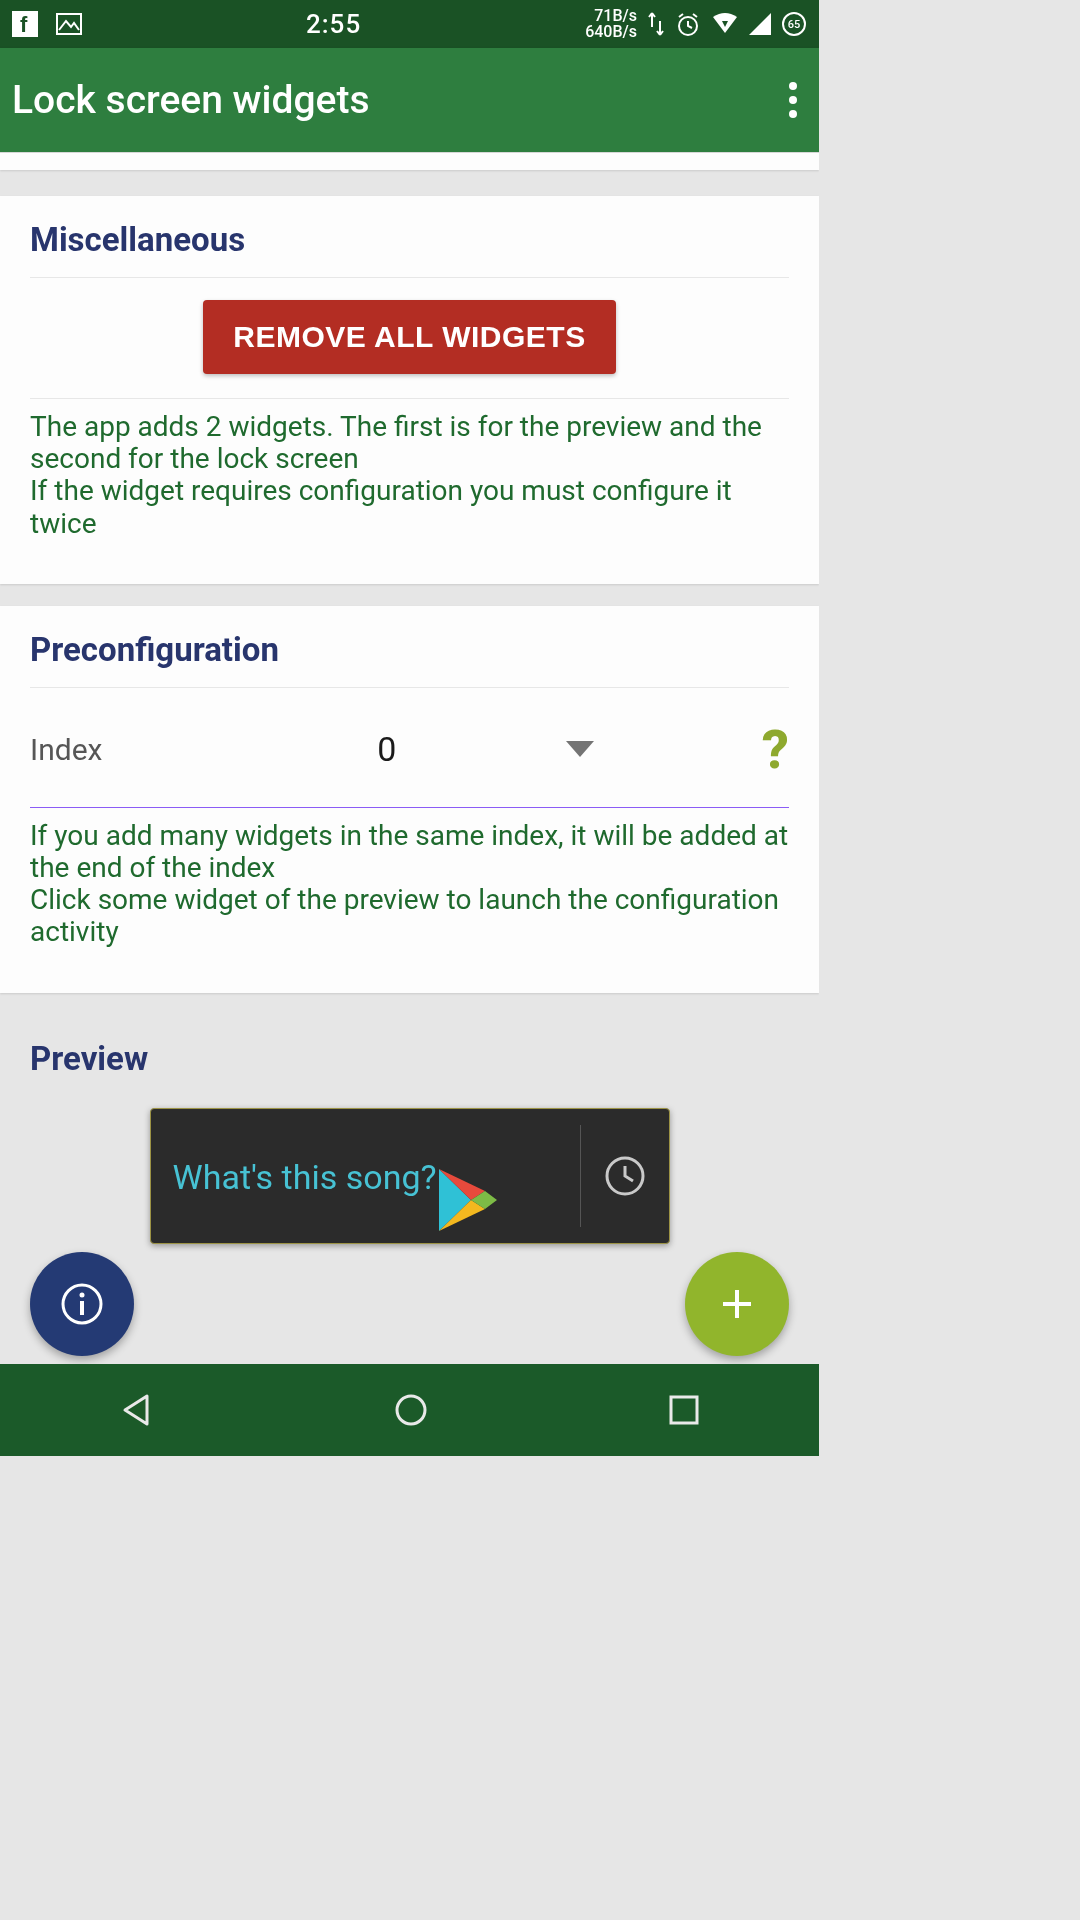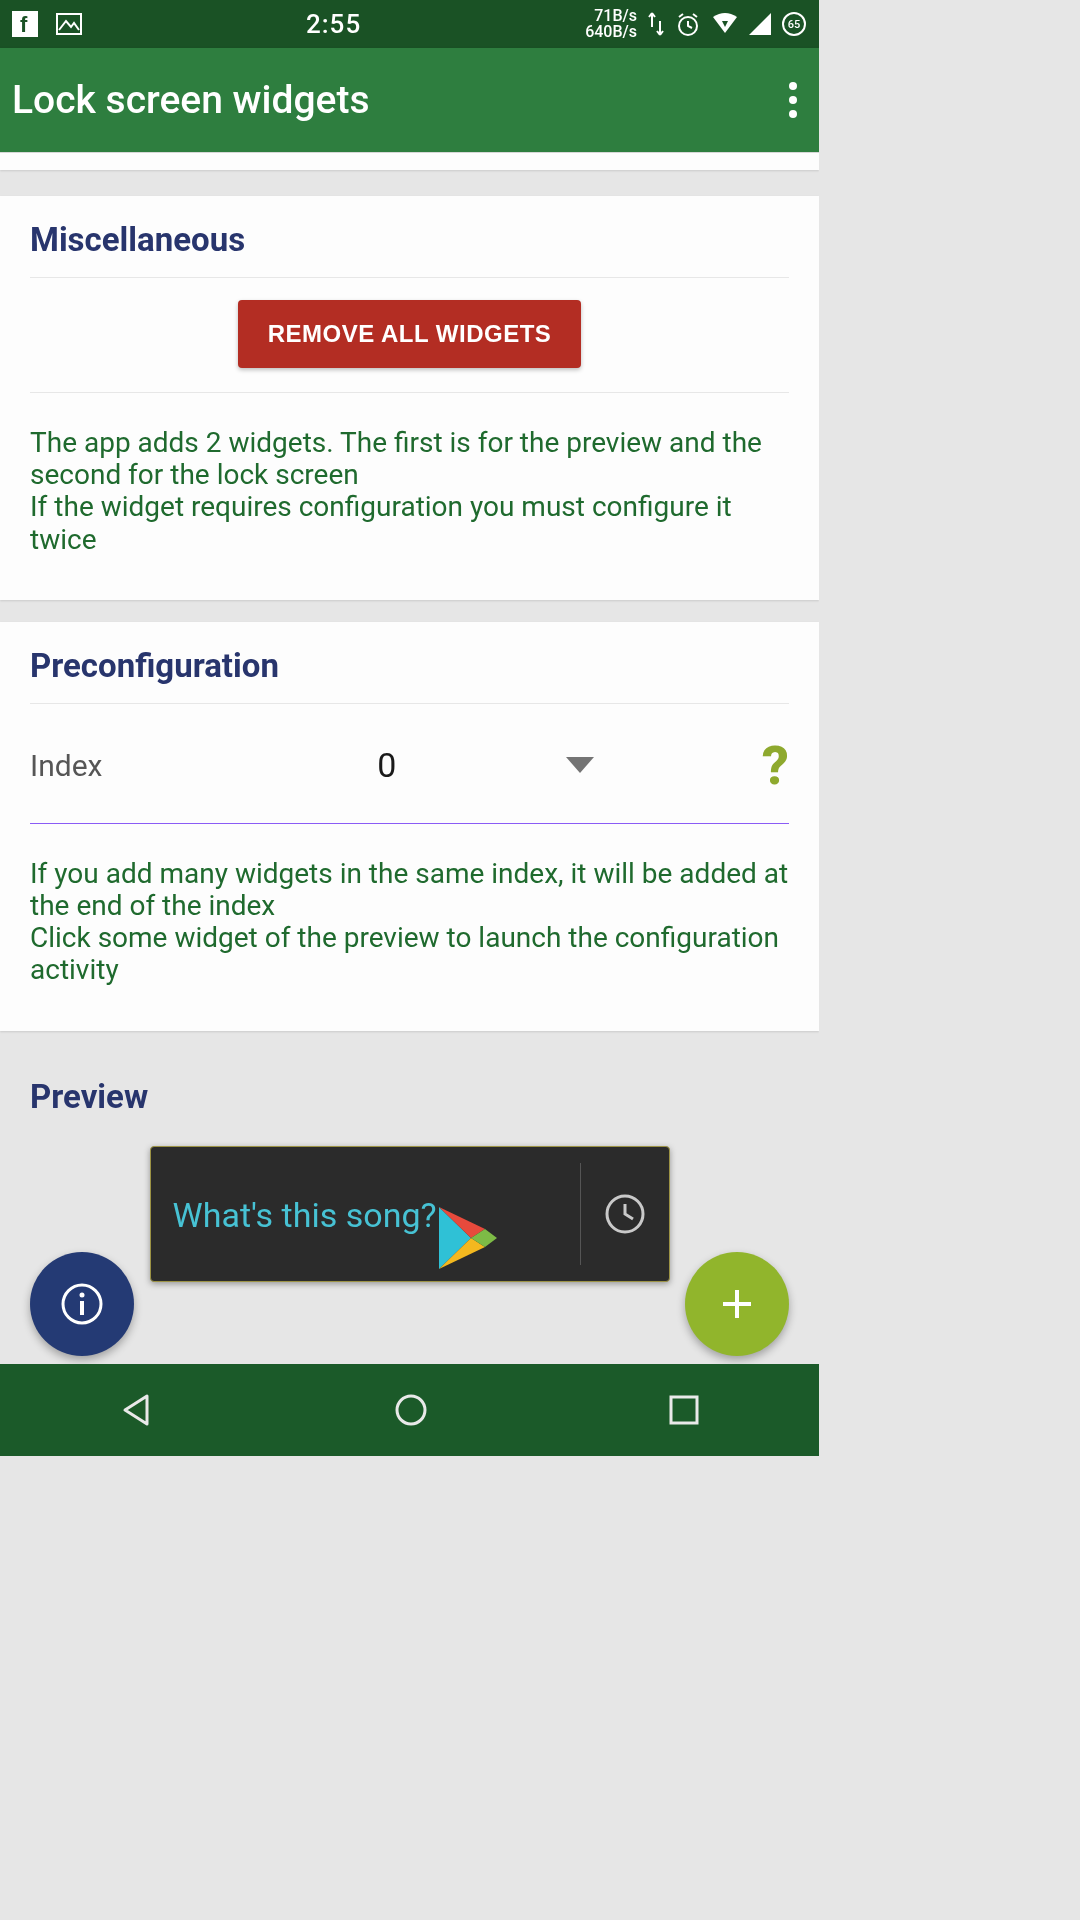--- a/index.html
+++ b/index.html
@@ -53,34 +53,34 @@
     font-size: 33px;
     font-weight: 700;
     padding-bottom: 18px;
     border-bottom: 1px solid #e7e7e7;
   }
   .btn-remove {
     display: block;
     margin: 22px auto 0 auto;
     background: #b32d23;
     color: #fff;
-    font-size: 24px;
+    font-size: 30px;
     font-weight: 700;
     letter-spacing: 0.5px;
     padding: 20px 30px;
     border: none;
     border-radius: 4px;
     box-shadow: 0 2px 4px rgba(0,0,0,0.25);
   }
   .divider { border-bottom: 1px solid #e7e7e7; margin-top: 24px; }
   .hint {
     color: #1f6a2e;
     font-size: 28px;
     line-height: 1.15;
-    margin-top: 34px;
+    margin-top: 12px;
   }
 
   .row-index {
     display: flex;
     align-items: center;
     padding: 30px 0 26px 0;
     border-bottom: 1px solid #8b5cf6;
     justify-content: space-between;
   }
   .row-label { color: #565656; font-size: 30px; width: 200px; }

